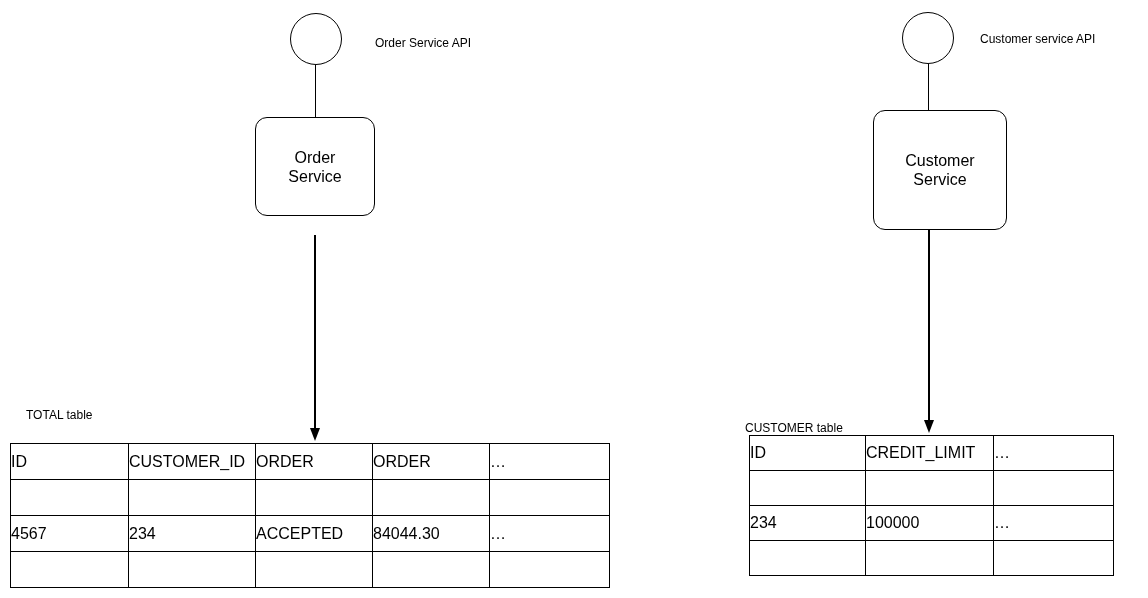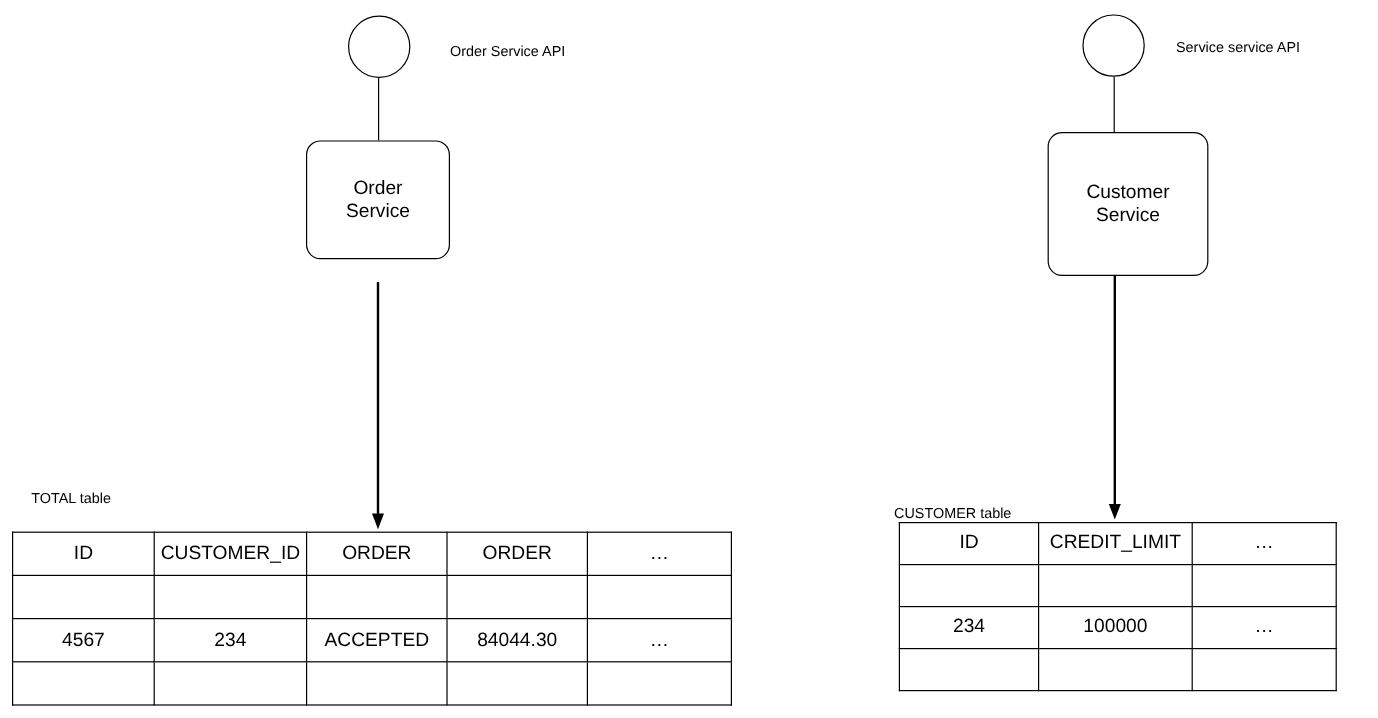--- a/index.html
+++ b/index.html
@@ -60,21 +60,21 @@
   }
   .table-wrap { position: absolute; }
   .dbtable {
     border-collapse: collapse;
     table-layout: fixed;
     font-size: 16px;
     background: #ffffff;
   }
   .dbtable td {
     border: 1.5px solid #000000;
-    text-align: center;
+    text-align: left;
     vertical-align: middle;
     padding: 0;
     overflow: hidden;
   }
   .left-table tr  { height: 36px; }
   .right-table tr { height: 35px; }
 </style>
 </head>
 <body>
 
@@ -131,21 +131,21 @@
           <td></td>
           <td></td>
           <td></td>
           <td></td>
         </tr>
       </tbody>
     </table>
   </div>
 
   <div class="endpoint-circle" style="left:902px; top:12px;"></div>
-  <div class="float-label" style="left:980px; top:30px;">Service service API</div>
+  <div class="float-label" style="left:980px; top:30px;">Customer service API</div>
 
   <div class="vline" style="left:928px; top:64px; height:46px;"></div>
 
   <div class="service-box" style="left:873px; top:110px; width:134px; height:120px;">
     <span>Customer
 Service</span>
   </div>
 
   <div class="arrow-line" style="left:928px; top:230px; height:190px;"></div>
   <div class="arrowhead" style="left:924px; top:420px;"></div>

